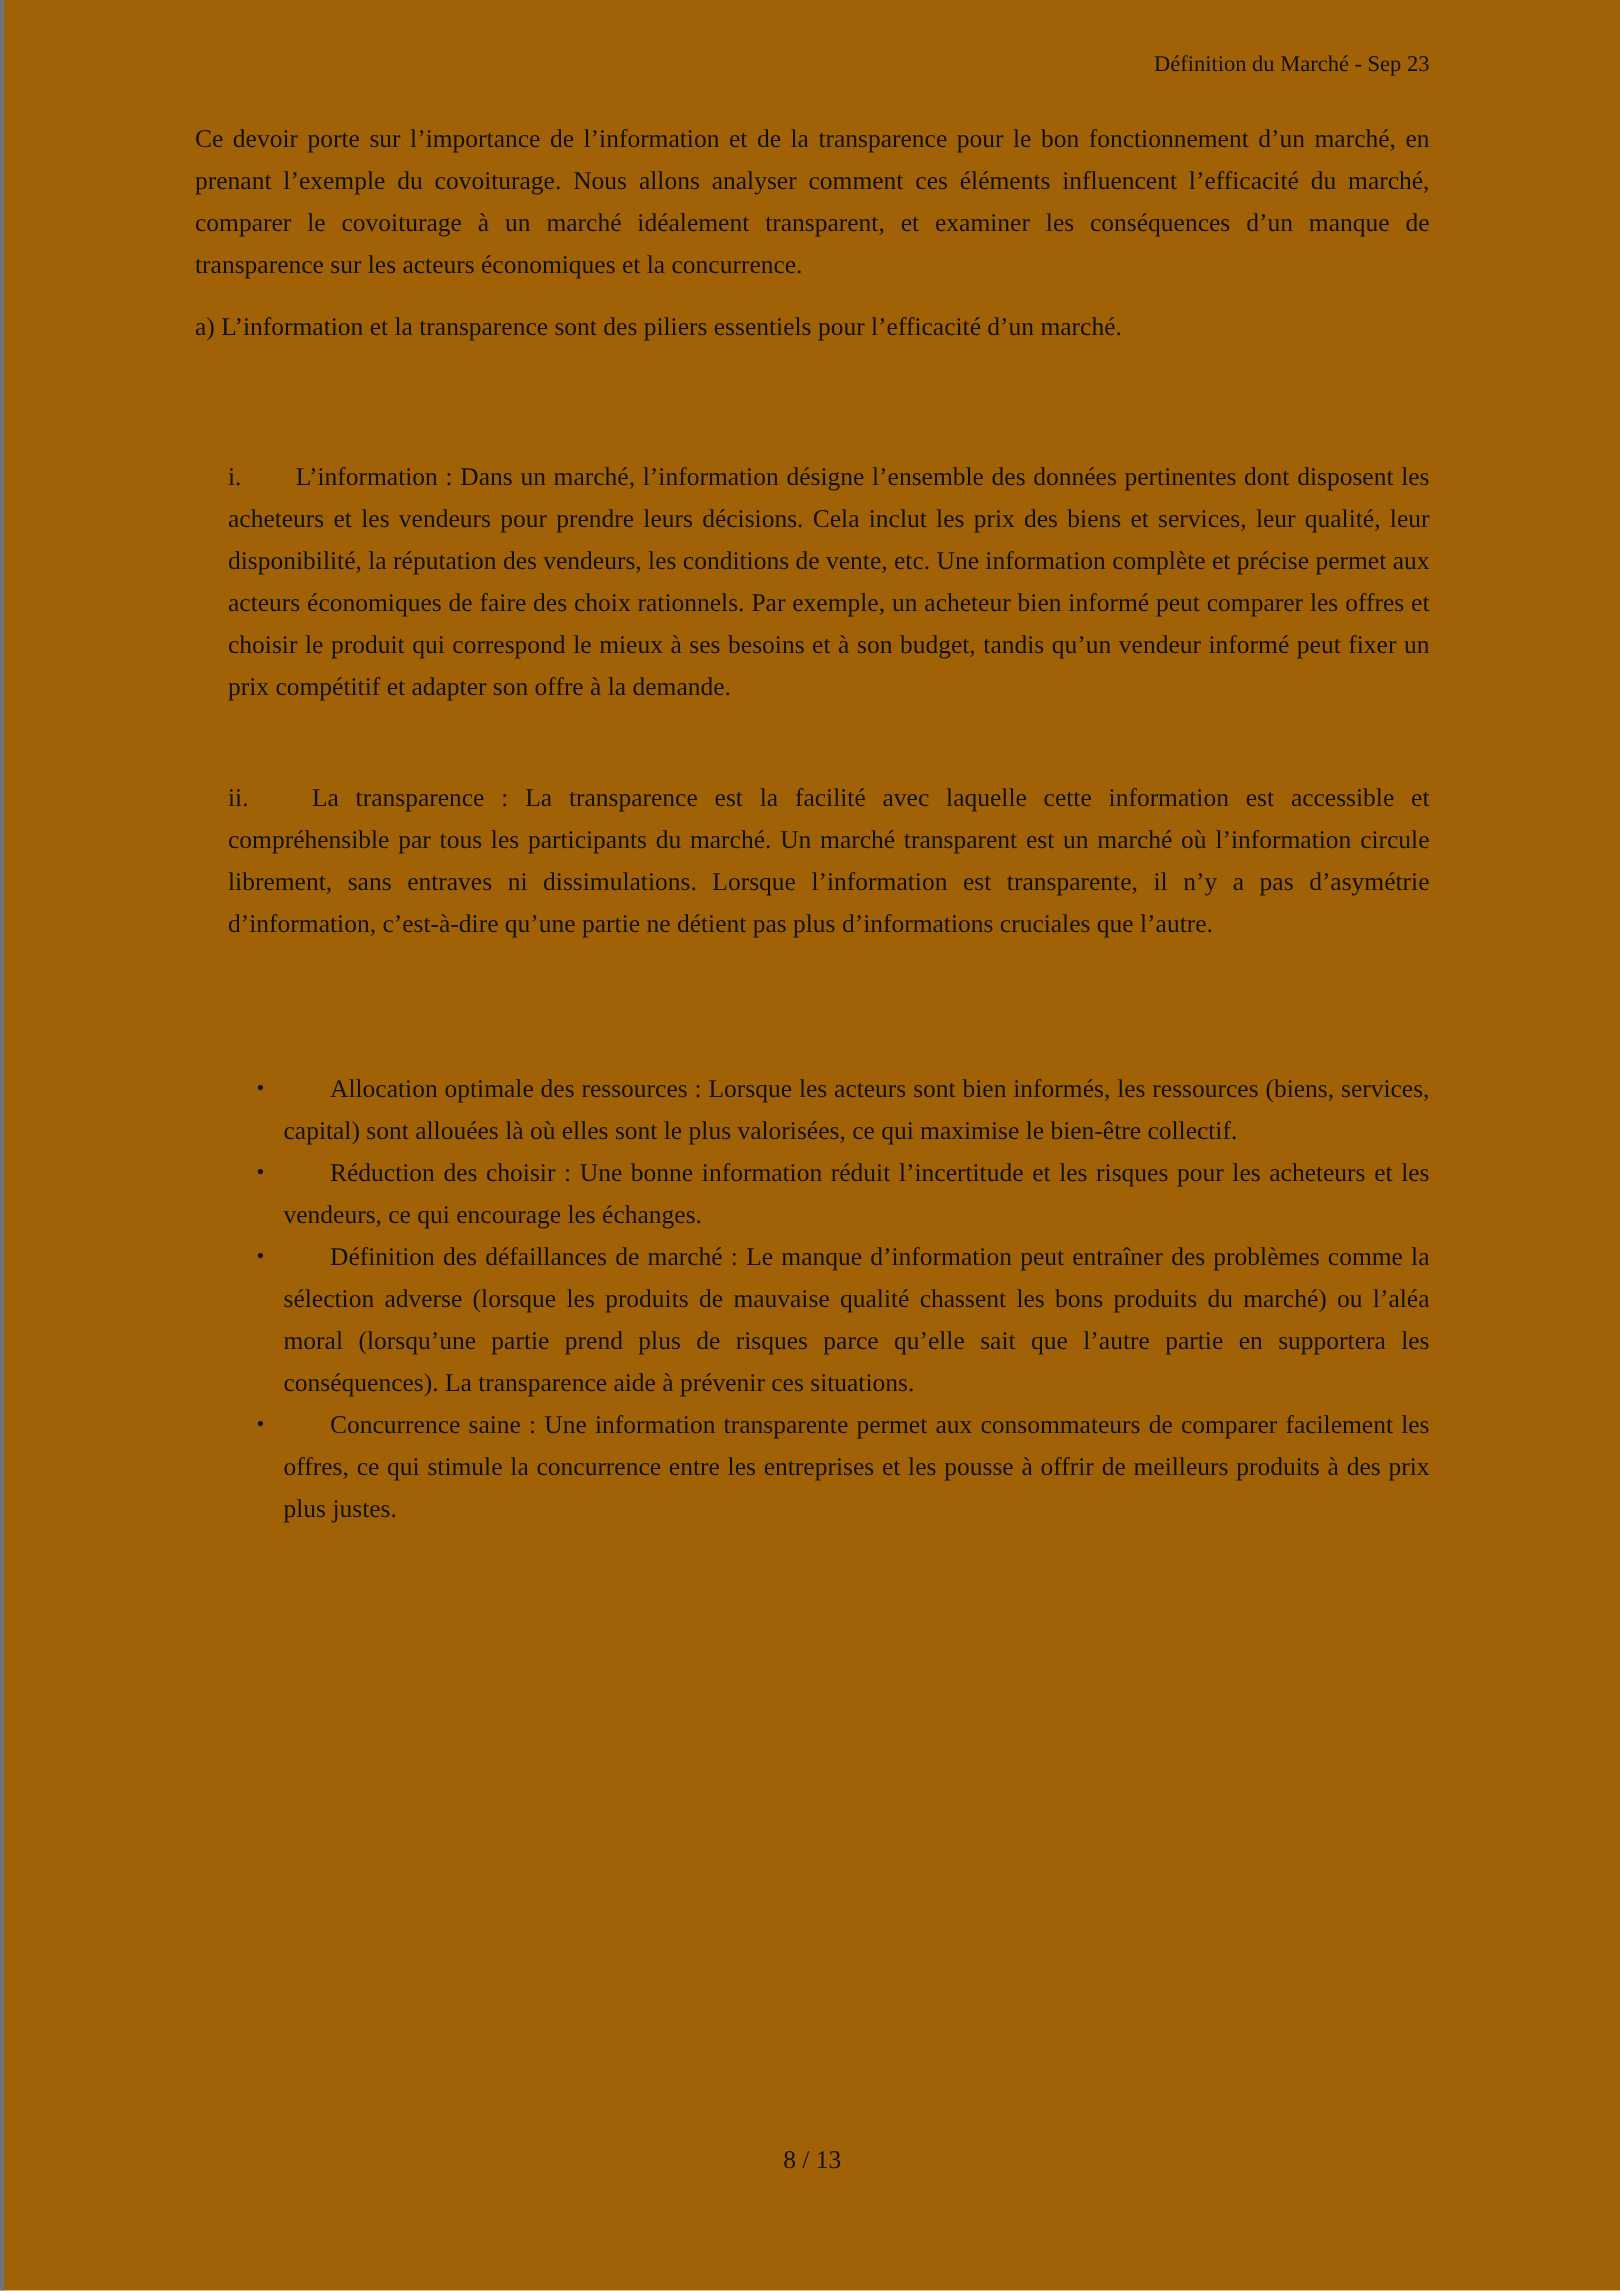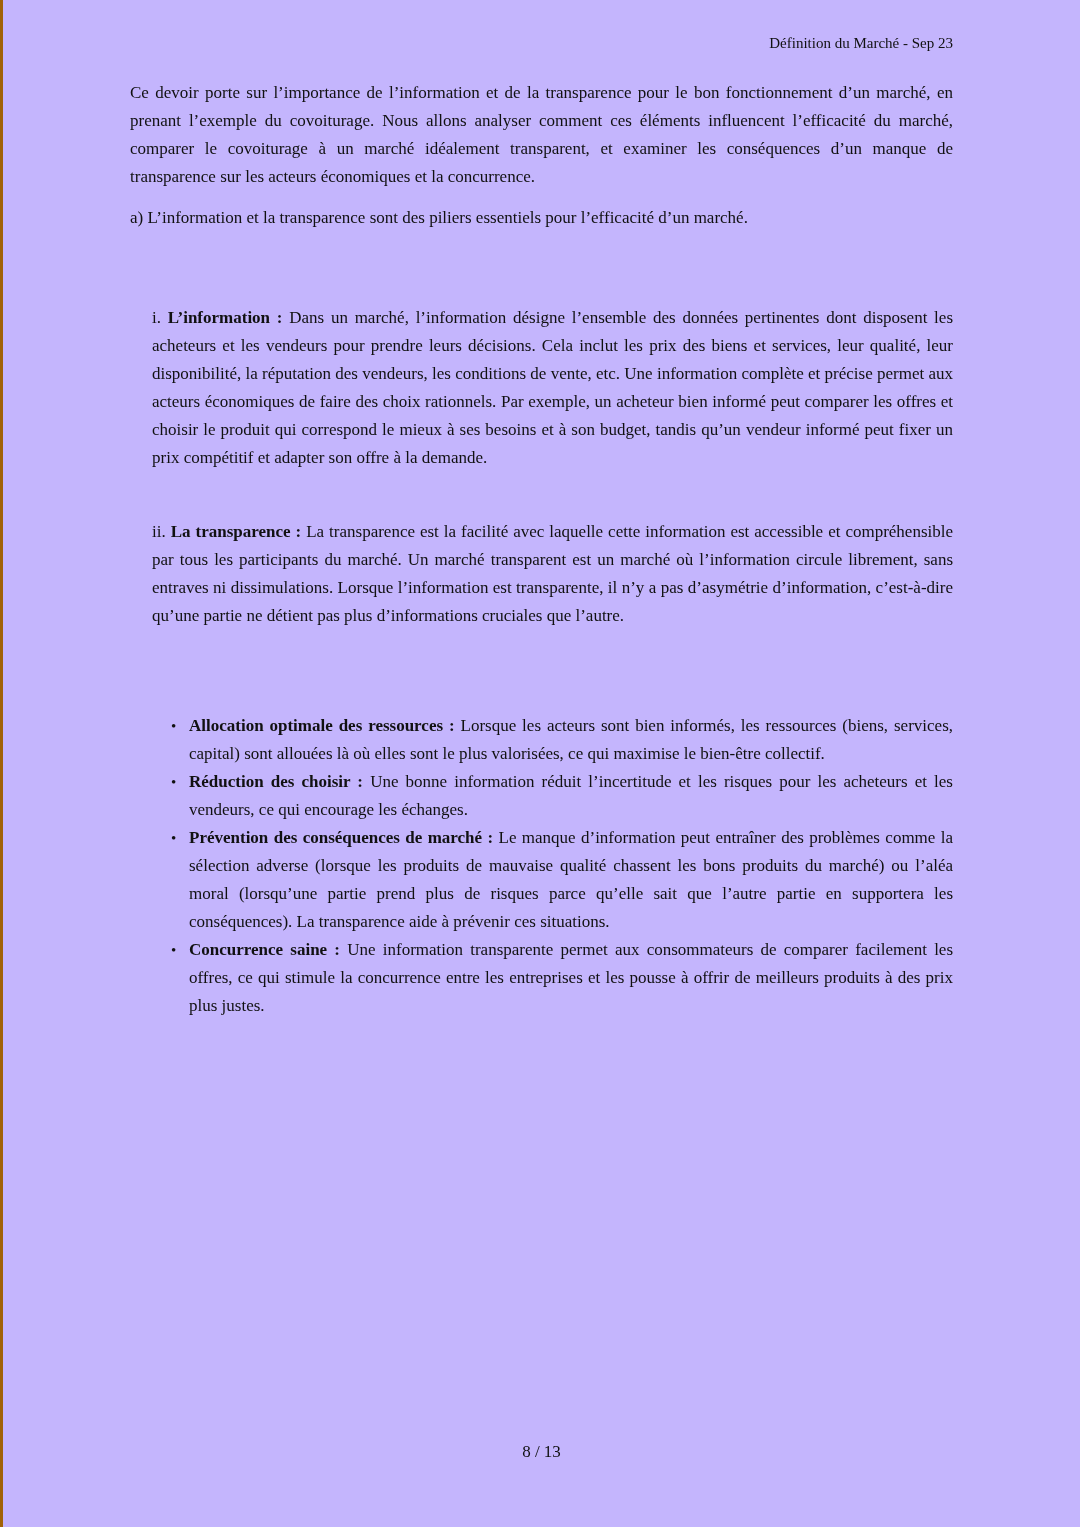--- a/index.html
+++ b/index.html
@@ -4,22 +4,22 @@
 <style>
   * { margin: 0; padding: 0; box-sizing: border-box; }
   html, body { background: #ffffff; }
   body { font-family: "Liberation Serif", "DejaVu Serif", serif; color: #111111; }
 
   .page {
     position: relative;
     width: 1080px;
     height: 1527px;
     margin: 0 auto;
-    background: #c4b5fd;
-    border-left: 3px solid #a16207;
+    background: #a16207;
+    border-left: 3px solid #737373;
     padding: 34px 127px 0 127px;
     overflow: hidden;
   }
 
   .header {
     text-align: right;
     font-size: 15px;
     line-height: 19px;
     color: #111111;
   }
@@ -42,41 +42,41 @@
 
   .part-a { margin-top: 13px; text-align: left; }
 
   .roman-item {
     padding-left: 22px;
   }
   .roman-item.first { margin-top: 72px; }
   .roman-item.second { margin-top: 46px; }
   .roman-item.third { margin-top: 68px; }
 
-  .b { font-weight: bold; }
+  .b { font-weight: normal; margin-left: 31px; }
 
   .bullet-list {
     margin-top: 82px;
     margin-left: 41px;
   }
   .bullet-item {
     position: relative;
     padding-left: 18px;
   }
   .bullet-item .dot {
     position: absolute;
     left: 0;
     top: 0;
     font-size: 15px;
     line-height: 28px;
   }
 
   .footer {
     position: absolute;
-    bottom: 64px;
+    bottom: 76px;
     left: 0;
     width: 100%;
     text-align: center;
     font-size: 17px;
     line-height: 22px;
   }
 </style>
 </head>
 <body>
 
@@ -113,21 +113,21 @@
     </p>
 
     <p class="body-text bullet-item">
       <span class="dot">•</span>
       <span class="b">Réduction des choisir :</span>
       <span>Une bonne information réduit l’incertitude et les risques pour les acheteurs et les vendeurs, ce qui encourage les échanges.</span>
     </p>
 
     <p class="body-text bullet-item">
       <span class="dot">•</span>
-      <span class="b">Prévention des conséquences de marché :</span>
+      <span class="b">Définition des défaillances de marché :</span>
       <span>Le manque d’information peut entraîner des problèmes comme la sélection adverse (lorsque les produits de mauvaise qualité chassent les bons produits du marché) ou l’aléa moral (lorsqu’une partie prend plus de risques parce qu’elle sait que l’autre partie en supportera les conséquences). La transparence aide à prévenir ces situations.</span>
     </p>
 
     <p class="body-text bullet-item">
       <span class="dot">•</span>
       <span class="b">Concurrence saine :</span>
       <span>Une information transparente permet aux consommateurs de comparer facilement les offres, ce qui stimule la concurrence entre les entreprises et les pousse à offrir de meilleurs produits à des prix plus justes.</span>
     </p>
 
   </div>

